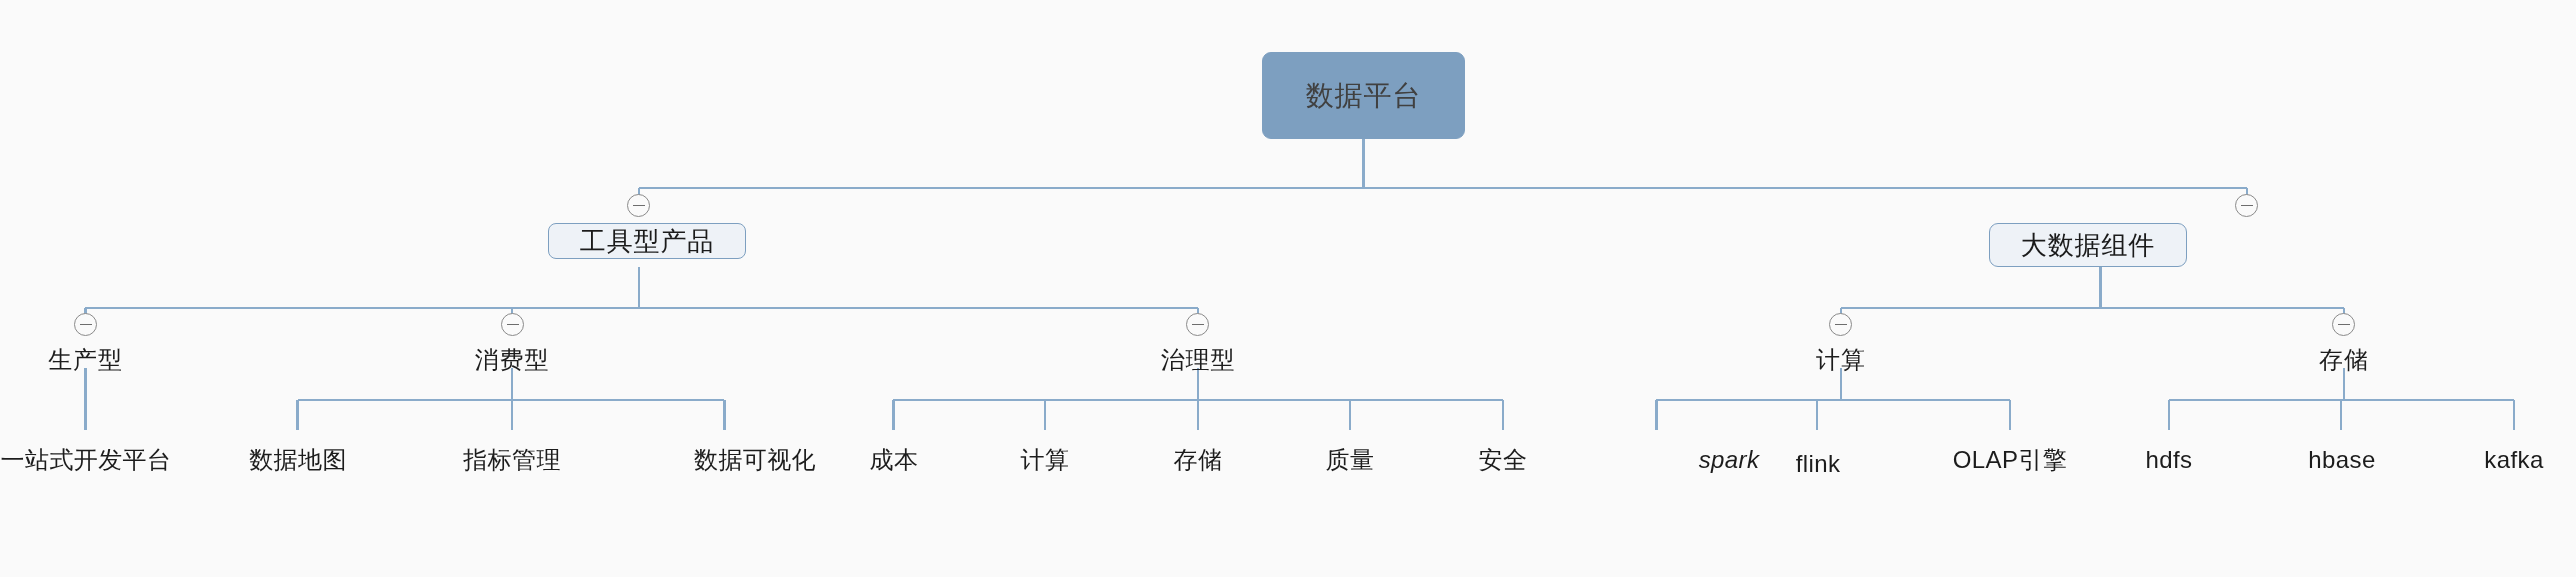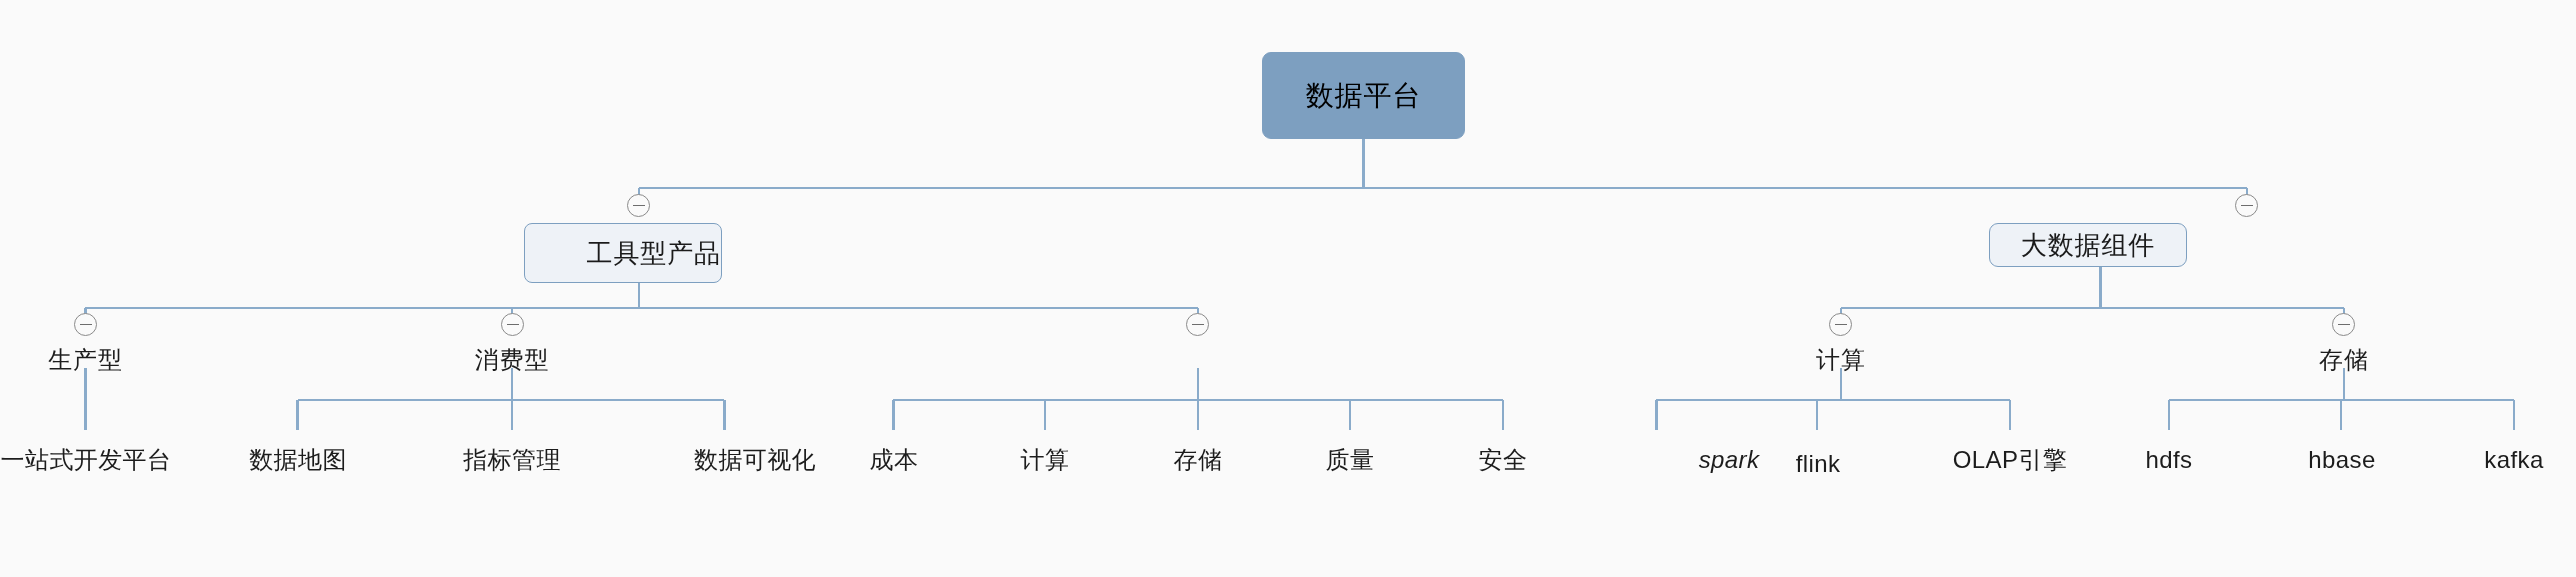--- a/index.html
+++ b/index.html
@@ -33,21 +33,21 @@
     box-sizing: border-box;
     display: flex;
     align-items: center;
     justify-content: center;
     white-space: nowrap;
   }
   .node-root {
     background: #7d9fc0;
     border: 0.9px solid #7d9fc0;
     border-radius: 9px;
-    color: #000000;
+    color: #404040;
     font-size: 28px;
     letter-spacing: 0.9px;
   }
   .node-branch {
     background: #eef2f7;
     border: 0.9px solid #7d9fc0;
     border-radius: 8px;
     color: #1b1b1b;
     font-size: 26px;
     letter-spacing: 0.9px;
@@ -140,40 +140,43 @@
       <path d="M2605,445 L2605,478"></path>
       <path d="M2797,445 L2797,478"></path>
     </g>
   </svg>
 
   <div class="node node-root" style="left:1262px; top:52px; width:203px; height:87px;">
     <span>数据平台</span>
   </div>
 
   <div class="toggle" style="left:627px; top:194px;"></div>
-  <div class="node node-branch" style="left:524px; top:223px; width:198px; height:60px;justify-content:flex-end;">
+  <div class="node node-branch" style="left:548px; top:223px; width:198px; height:36px;">
     <span>工具型产品</span>
   </div>
 
   <div class="toggle" style="left:2235px; top:194px;"></div>
   <div class="node node-branch" style="left:1989px; top:223px; width:198px; height:44px;border-radius:9px;">
     <span>大数据组件</span>
   </div>
 
   <div class="toggle" style="left:74px; top:313px;"></div>
   <div class="node node-plain" style="left:-4.5px; top:342px; width:180px; height:36px;">
     <span>生产型</span>
   </div>
 
   <div class="toggle" style="left:501px; top:313px;"></div>
   <div class="node node-plain" style="left:422px; top:342px; width:180px; height:36px;">
     <span>消费型</span>
   </div>
 
   <div class="toggle" style="left:1186px; top:313px;"></div>
+  <div class="node node-plain" style="left:1108px; top:342px; width:180px; height:36px;">
+    <span>治理型</span>
+  </div>
 
   <div class="toggle" style="left:1829px; top:313px;"></div>
   <div class="node node-plain" style="left:1751px; top:342px; width:180px; height:36px;">
     <span>计算</span>
   </div>
 
   <div class="toggle" style="left:2332px; top:313px;"></div>
   <div class="node node-plain" style="left:2254px; top:342px; width:180px; height:36px;">
     <span>存储</span>
   </div>

